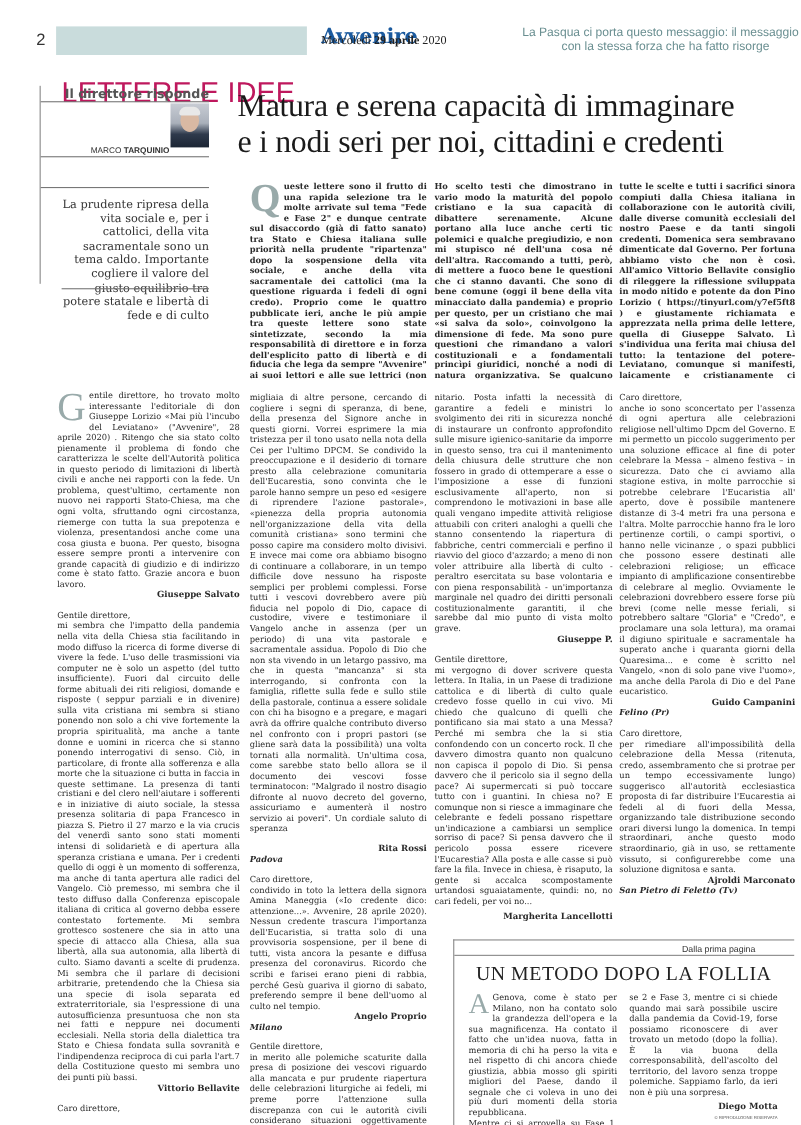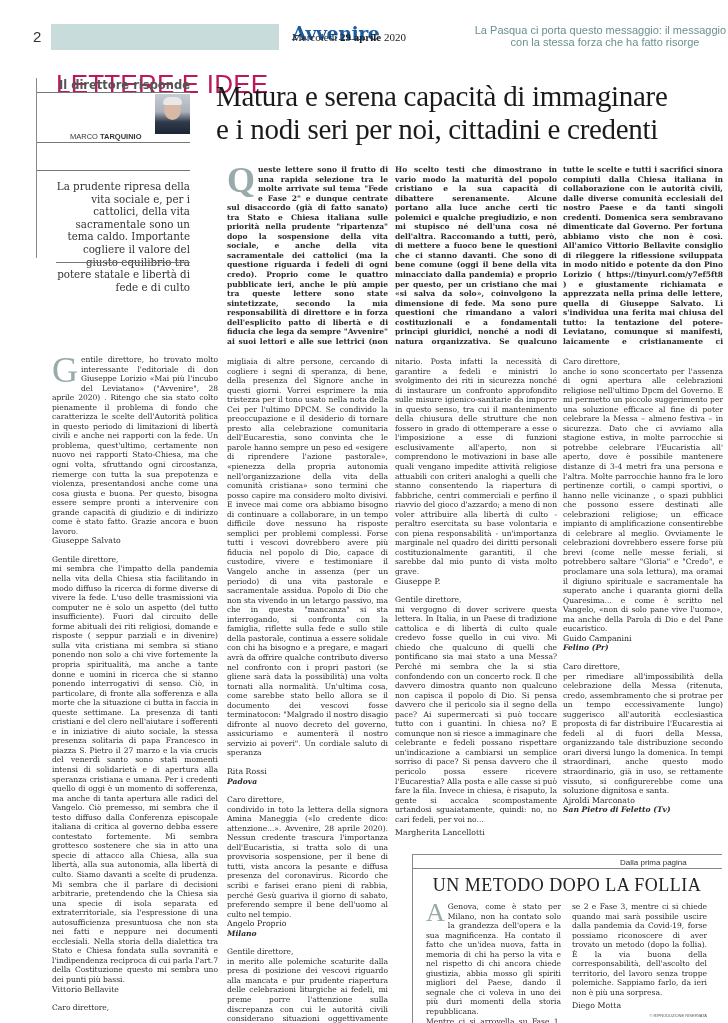--- a/index.html
+++ b/index.html
@@ -14,30 +14,30 @@
   .date { left: 292px; top: 31px; font-family: Liberation Serif, serif; font-size: 11px; color: #222; }
   .date b { font-weight: bold; }
   .quote { left: 470px; top: 24px; width: 270px; font-family: "Liberation Sans", sans-serif; font-size: 11px; color: #6a8f91; line-height: 12px; text-align: center; white-space: nowrap; }
 
   .left-rule { left: 36px; top: 78px; width: 1px; height: 180px; background: #888; }
   .dir-head { left: 56px; top: 78px; width: 134px; text-align: right; font-family: "DejaVu Sans", sans-serif; font-size: 11.5px; font-weight: bold; color: #555; }
   .hrule { background: #777; height: 1px; }
   .photo { left: 155px; top: 94px; width: 35px; height: 40px; background: linear-gradient(180deg,#c8ccd4 0%,#a9b0ba 45%,#2f3a4c 70%,#1b2534 100%); overflow: hidden; }
   .photo .face { position: absolute; left: 9px; top: 5px; width: 17px; height: 21px; border-radius: 50%; background: #d9b9a3; }
   .photo .hair { position: absolute; left: 8px; top: 3px; width: 19px; height: 8px; border-radius: 9px 9px 3px 3px; background: #e8e8e8; }
-  .author { left: 70px; top: 132px; width: 94px; text-align: left; font-family: "Liberation Sans", sans-serif; font-size: 7.5px; color: #333; }
+  .author { left: 60px; top: 132px; width: 94px; text-align: right; font-family: "Liberation Sans", sans-serif; font-size: 7.5px; color: #333; }
   .author b { font-weight: bold; }
   .intro { left: 52px; top: 180px; width: 138px; text-align: right; font-size: 10.3px; line-height: 12.6px; color: #333; }
 
   .headline { left: 216px; top: 80px; width: 505px; font-family: "Liberation Serif", serif; font-size: 29px; line-height: 33px; color: #1a1a1a; letter-spacing: -0.3px; }
 
   .col { font-size: 7.55px; line-height: 9.55px; text-align: justify; color: #2a2a2a; }
   .col.bold { font-weight: bold; }
   .col p { margin: 0; }
-  .sig { text-align: left; font-weight: normal; font-size: 7.8px; }
+  .sig { text-align: right; font-weight: bold; font-size: 7.8px; }
   .sig-i { font-style: italic; font-weight: bold; font-size: 7.6px; }
   .dropcap { float: left; font-size: 36px; line-height: 30px; color: #9aa; margin: 0 3px 0 0; font-family: "Liberation Serif", serif; }
   .gap { height: 9px; }
   .copy { text-align: right; font-family: "Liberation Sans", sans-serif; font-size: 4px; color: #555; }
 
   .box { left: 412px; top: 854px; width: 310px; height: 170px; border-top: 1px solid #888; border-left: 1px solid #888; }
   .box-tag { left: 620px; top: 858px; font-family: "Liberation Sans", sans-serif; font-size: 8px; color: #333; }
   .box-rule { left: 413px; top: 868px; width: 309px; height: 1px; background: #888; }
   .box-title { left: 412px; top: 875px; width: 310px; text-align: center; font-family: "Liberation Serif", serif; font-size: 18px; color: #222; letter-spacing: 0.5px; }
 </style>

